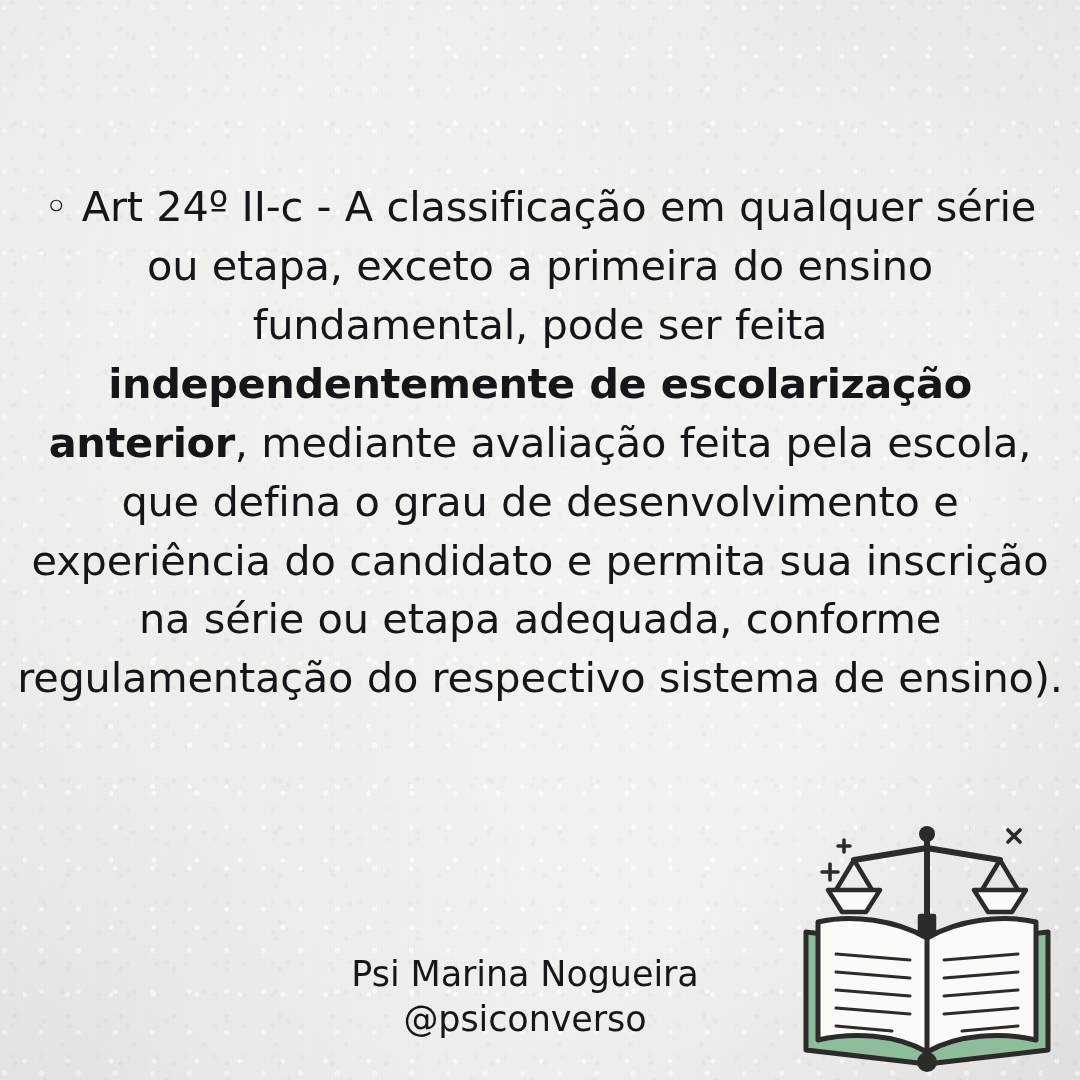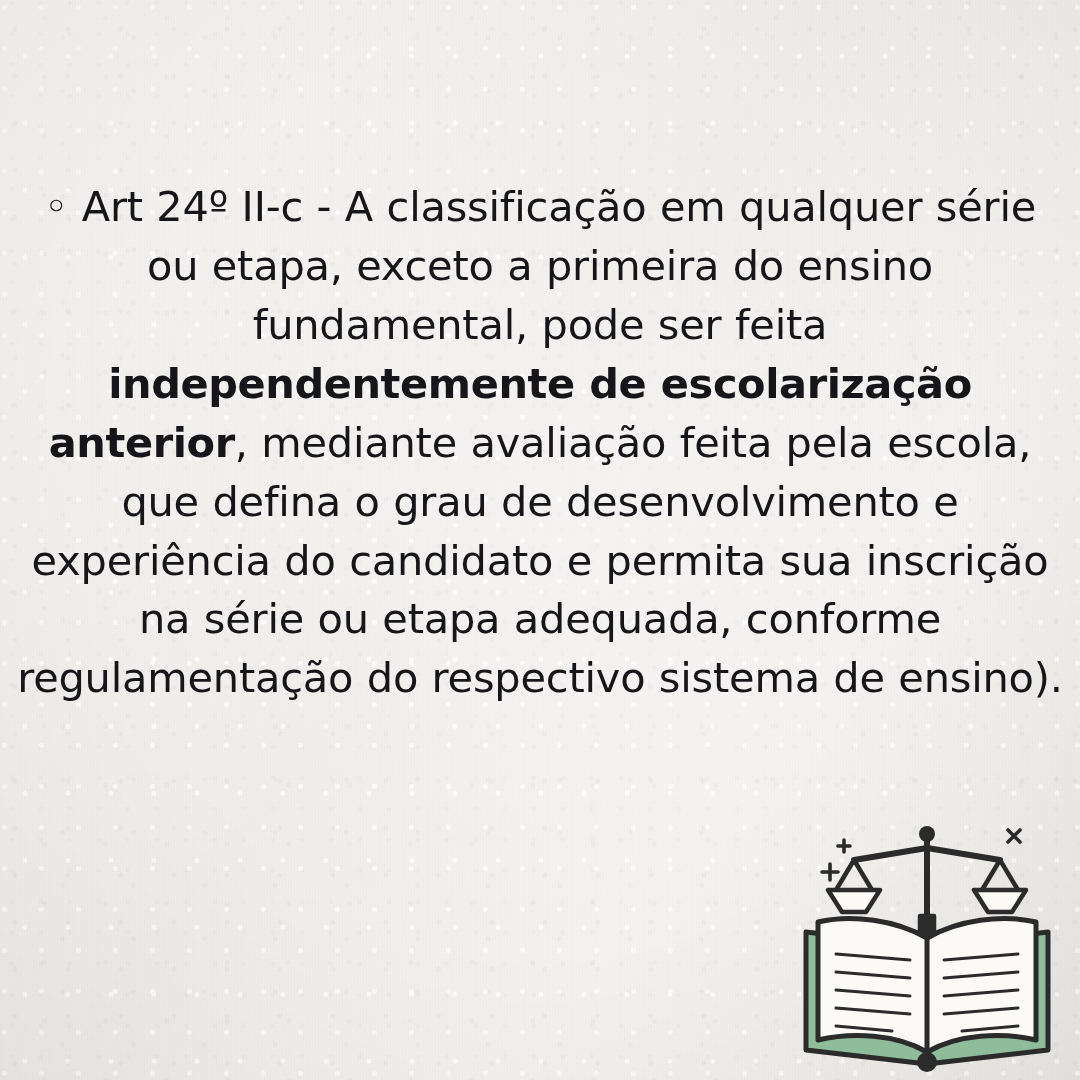--- a/index.html
+++ b/index.html
@@ -105,20 +105,24 @@
 <body>
 
 <div class="card">
   <div class="grain"></div>
   <div class="vignette"></div>
 
   <div class="quote-block">
     <p class="quote-text"><span>◦</span> <span>Art 24º II-c - A classificação em qualquer série ou etapa, exceto a primeira do ensino fundamental, pode ser feita </span><b>independentemente de escolarização anterior</b><span>, mediante avaliação feita pela escola, que defina o grau de desenvolvimento e experiência do candidato e permita sua inscrição na série ou etapa adequada, conforme regulamentação do respectivo sistema de ensino).</span></p>
   </div>
 
+  <div class="signature">
+    <span class="sig-name">Psi Marina Nogueira</span>
+    <span class="sig-handle">@psiconverso</span>
+  </div>
 
   <div class="logo">
     <svg viewBox="0 0 270 270" xmlns="http://www.w3.org/2000/svg" aria-hidden="true">
       <g fill="none" stroke="#2b2b2b" stroke-width="4.5" stroke-linecap="round" stroke-linejoin="round">
 
         <g stroke-width="3.6">
           <path d="M38 60 L38 76 M30 68 L46 68"></path>
           <path d="M216 26 L228 38 M228 26 L216 38"></path>
           <path d="M52 36 L52 48 M46 42 L58 42"></path>
         </g>

